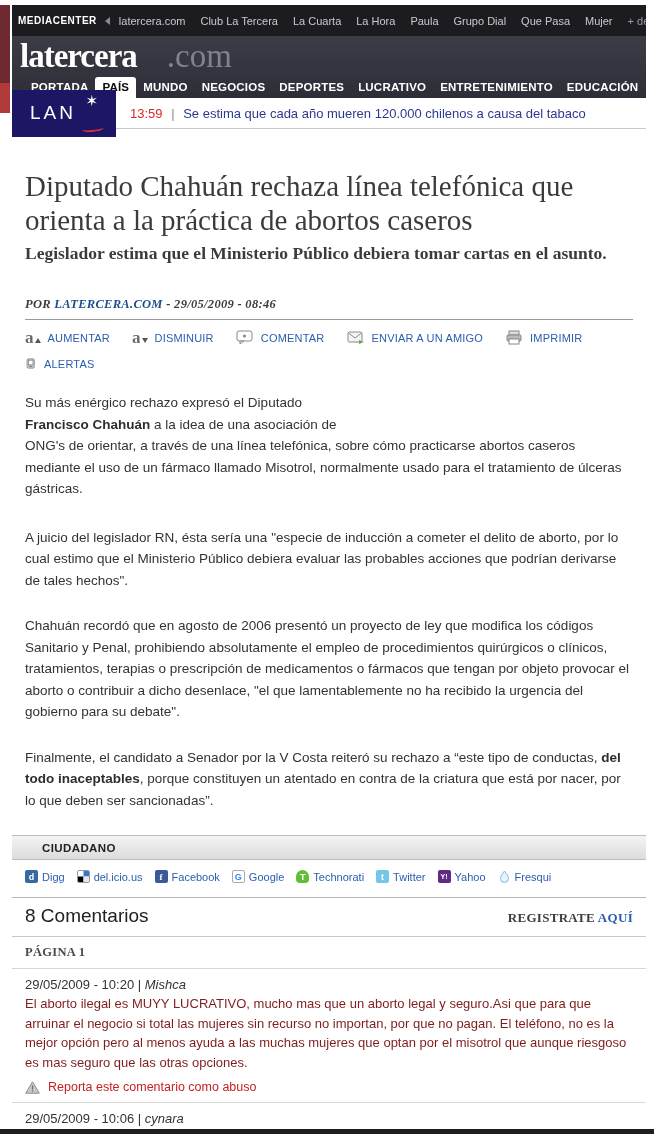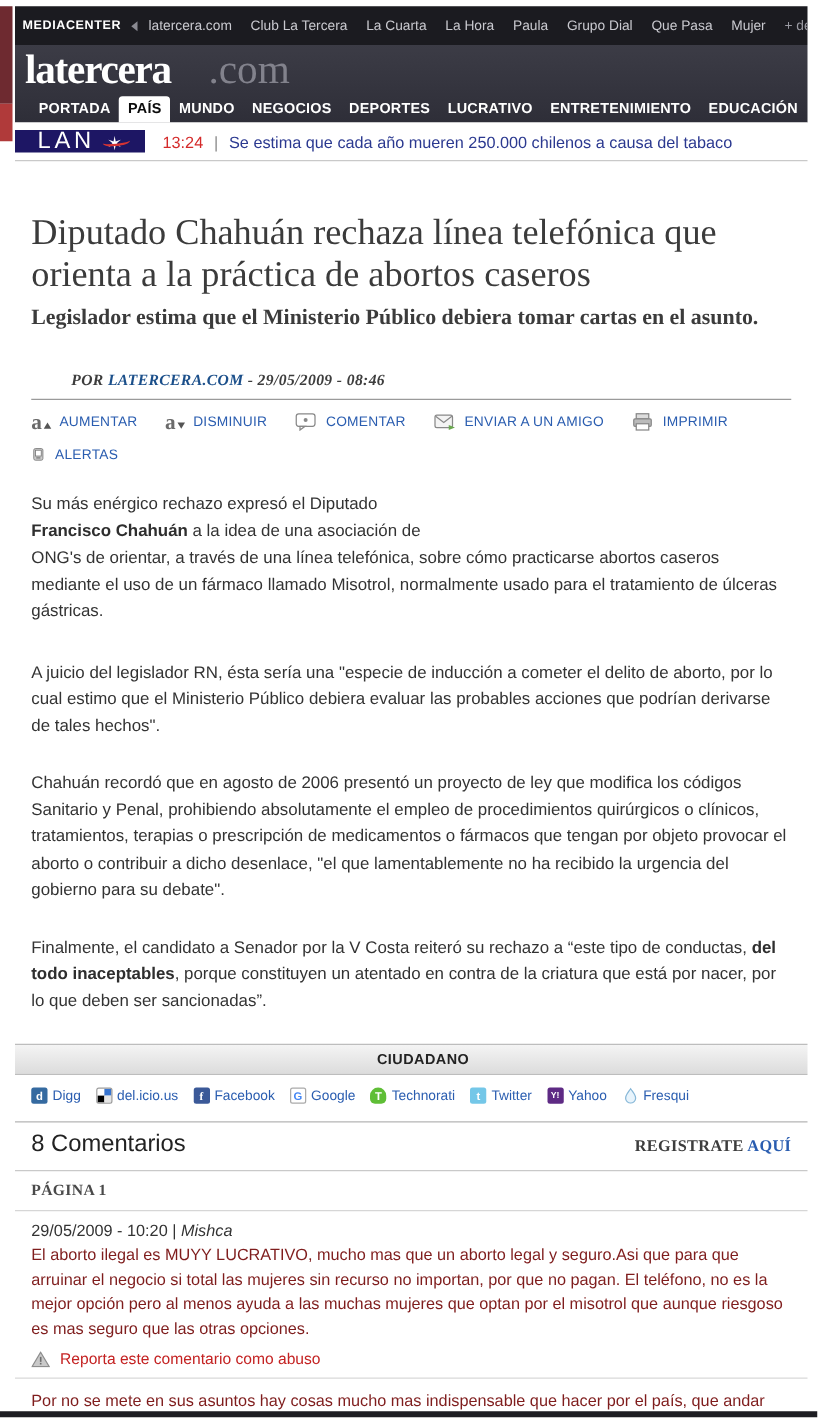--- a/index.html
+++ b/index.html
@@ -24,52 +24,52 @@
   .masthead { background:linear-gradient(#3c3c46,#2e2e38); padding:2px 0 0 0; }
   .logo-row { padding:1px 0 0 8px; height:37px; }
   .logo { font-family:"Liberation Serif", serif; font-size:33px; line-height:35px; font-weight:bold; color:#fff; letter-spacing:-1px; }
   .logo .suffix { color:#82828c; font-weight:normal; letter-spacing:0;margin-left:30px; }
   .nav { display:flex; justify-content:space-between; align-items:flex-end; padding:0 12px; height:23px; }
   .nav-item { font-size:11.5px; font-weight:bold; color:#fff; text-decoration:none; line-height:21px; padding:0 7px; letter-spacing:.2px; }
   .nav-item.active { background:#fff; color:#0b0b0b; border-radius:3px 3px 0 0; }
 
   
   .ticker-row { height:31px; background:#fff; border-bottom:1px solid #c9c9c9; display:flex; align-items:center; }
-  .lan-box { width:104px; height:18px; background:#1d1664; color:#fff; position:relative; display:flex; align-items:center; padding-left:18px; flex:none; }
+  .lan-box { width:104px; height:47px; background:#1d1664; color:#fff; position:relative; display:flex; align-items:center; padding-left:18px; flex:none; }
   .lan-text { font-size:19px; letter-spacing:3px; font-weight:normal; }
   .lan-star { position:absolute; right:18px; top:2px; color:#fff; font-size:15px; }
   .lan-swoosh { position:absolute; right:12px; bottom:5px; width:22px; height:7px; border-bottom:2px solid #d63333; border-radius:50%; transform:rotate(-6deg); }
   .ticker { margin-left:14px; font-size:13px; white-space:nowrap; }
   .ticker .time { color:#d42a2a; }
   .ticker .sep { color:#8a8a8a; margin:0 5px; }
   .ticker .txt { color:#2b3990; }
 
   
   .content { padding:0 13px; }
   .headline { font-family:"Liberation Serif", serif; font-size:29px; line-height:34px; color:#3b3b3b; font-weight:normal; margin-top:40px; }
   .subtitle { font-family:"Liberation Serif", serif; font-size:17.5px; line-height:23px; color:#3b3b3b; margin-top:5px; }
-  .byline { margin-top:32px; font-family:"Liberation Serif", serif; font-style:italic; font-weight:bold; font-size:12.5px; color:#3d3d3d; letter-spacing:.3px;margin-left:32px; }
+  .byline { margin-top:32px; font-family:"Liberation Serif", serif; font-style:italic; font-weight:bold; font-size:12.5px; color:#3d3d3d; letter-spacing:.3px; }
   .byline .src { color:#1b4f8a; }
   .byline-rule { border:none; border-top:1px solid #9a9a9a; margin:7px 0 0 0; }
 
   .toolbar { padding:10px 0 4px 0; }
   .tool-row { display:flex; align-items:center; margin-bottom:11px; }
   .tool { display:flex; align-items:center; margin-right:22px; text-decoration:none; }
   .tool-label { color:#2a5db0; font-size:11px; margin-left:7px; letter-spacing:.2px; }
   .font-a { font-family:"Liberation Serif", serif; font-weight:bold; font-size:17px; color:#6b6b6b; line-height:14px; position:relative; }
   .tri-up { display:inline-block; width:0; height:0; border-left:3px solid transparent; border-right:3px solid transparent; border-bottom:5px solid #555; margin-left:1px; }
   .tri-down { display:inline-block; width:0; height:0; border-left:3px solid transparent; border-right:3px solid transparent; border-top:5px solid #555; margin-left:1px; }
   .ticon { width:18px; height:15px; }
 
   .para { font-size:13.5px; line-height:21.5px; color:#333; margin-top:20px; }
   .para.first { margin-top:6px; }
   .para b { color:#2e2e2e; }
 
   
-  .section-bar { margin-top:24px; height:25px; background:linear-gradient(#f4f4f4,#dcdcdc); border-top:1px solid #bdbdbd; border-bottom:1px solid #bdbdbd; display:flex; align-items:center; padding-left:19px; font-size:11.5px; font-weight:bold; color:#222; letter-spacing:.4px;justify-content:center; }
+  .section-bar { margin-top:24px; height:25px; background:linear-gradient(#f4f4f4,#dcdcdc); border-top:1px solid #bdbdbd; border-bottom:1px solid #bdbdbd; display:flex; align-items:center; padding-left:30px; font-size:11.5px; font-weight:bold; color:#222; letter-spacing:.4px; }
   .social-row { display:flex; align-items:center; padding:10px 13px 12px; }
   .social-item { display:flex; align-items:center; margin-right:12px; text-decoration:none; }
   .s-ico { width:13px; height:13px; border-radius:2px; color:#fff; font-size:9px; font-weight:bold; display:flex; align-items:center; justify-content:center; margin-right:4px; flex:none; }
   .s-label { color:#2a5db0; font-size:11px; }
 
   
   .comments-header { border-top:1px solid #b5b5b5; border-bottom:1px solid #c9c9c9; margin-top:2px; padding:7px 13px 9px; display:flex; justify-content:space-between; align-items:baseline; }
   .comments-title { font-size:19px; color:#222; font-weight:normal; }
   .register { font-family:"Liberation Serif", serif; font-weight:bold; font-size:13px; color:#3d3d3d; letter-spacing:.3px; text-decoration:none; }
   .register .aqui { color:#2a5db0; }
@@ -124,23 +124,23 @@
       </div>
     </div>
 
     <div class="ticker-row">
       <div class="lan-box">
         <span class="lan-text">LAN</span>
         <span class="lan-star">✶</span>
         <span class="lan-swoosh"></span>
       </div>
       <div class="ticker">
-        <span class="time">13:24</span>
+        <span class="time">13:59</span>
         <span class="sep">|</span>
-        <span class="txt">Se estima que cada año mueren 250.000 chilenos a causa del tabaco</span>
+        <span class="txt">Se estima que cada año mueren 120.000 chilenos a causa del tabaco</span>
       </div>
     </div>
 
     <div class="content">
       <h1 class="headline">Diputado Chahuán rechaza línea telefónica que orienta a la práctica de abortos caseros</h1>
       <h2 class="subtitle">Legislador estima que el Ministerio Público debiera tomar cartas en el asunto.</h2>
 
       <div class="byline">
         <span>POR </span><a href="#" class="src" style="text-decoration:none;">LATERCERA.COM</a><span> - 29/05/2009 - 08:46</span>
       </div>
@@ -276,20 +276,21 @@
         <svg class="warn-ico" viewBox="0 0 15 13">
             <path d="M7.5 0.8 L14.3 12.2 L0.7 12.2 Z" fill="#c9c9c9" stroke="#8d8d8d"></path>
             <rect x="6.9" y="4.5" width="1.3" height="4" fill="#6e6e6e"></rect>
             <rect x="6.9" y="9.3" width="1.3" height="1.3" fill="#6e6e6e"></rect>
           </svg>
         <a href="#" class="report-link">Reporta este comentario como abuso</a>
       </div>
     </div>
 
     <div class="comment">
+      <div class="c-meta"><span>29/05/2009 - 10:06</span> | <span class="c-author">cynara</span></div>
       <div class="c-body">Por no se mete en sus asuntos hay cosas mucho mas indispensable que hacer por el país, que andar preocupado de lo que hacemos las mujeres, Siempre con el doble estandar y la biblia bajo el brazo. Con prohibir no se elimina el tema.</div>
 
     </div>
 
   </div>
 
   <div class="bottom-bar"></div>
 </div>
 
 </body></html>

